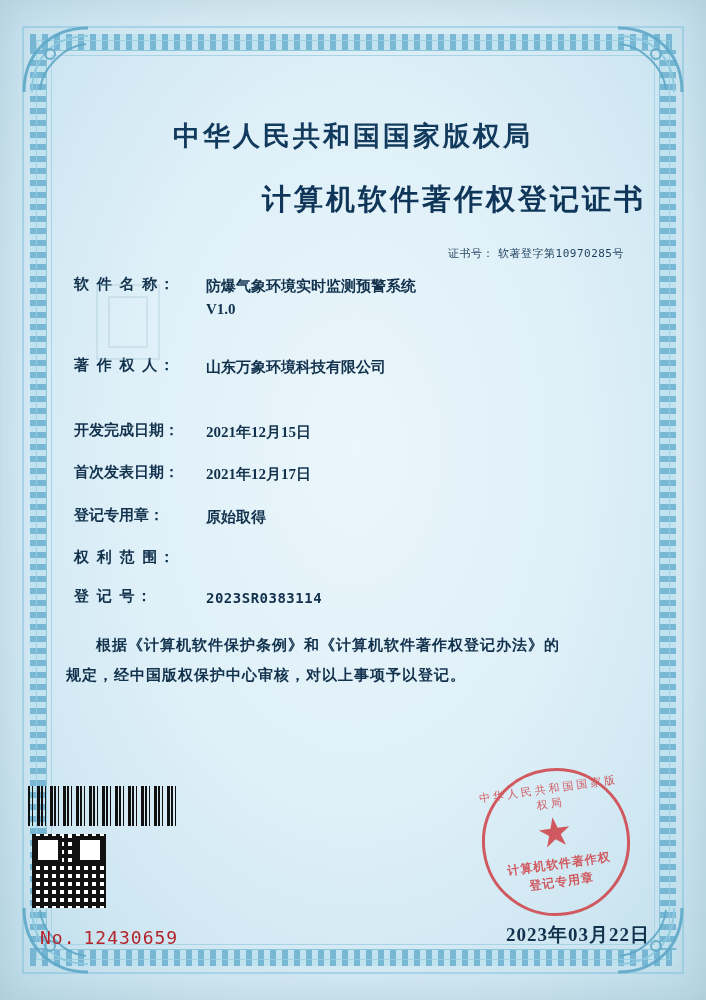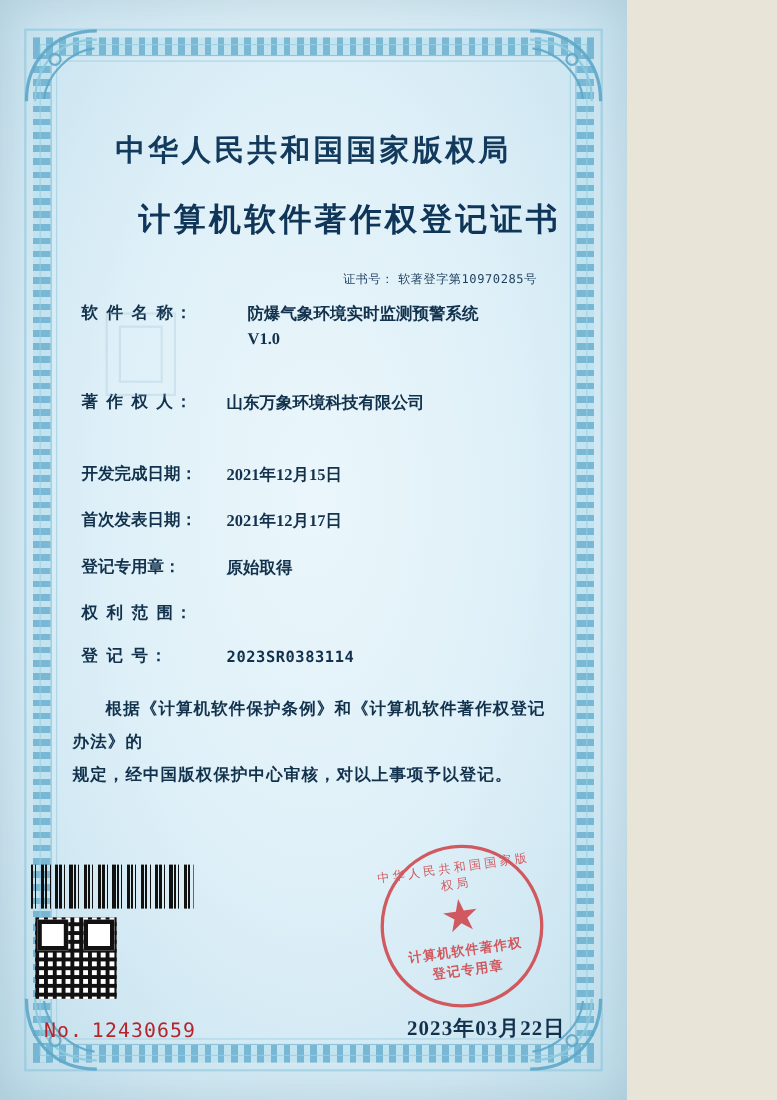--- a/index.html
+++ b/index.html
@@ -4,21 +4,21 @@
 <style>
   html,body{margin:0;padding:0;}
   body{
     width:706px;height:1000px;
     font-family:"Liberation Serif", serif;
     background:#e8e4d8;
     overflow:hidden;
   }
   .page{
     position:relative;
-    width:570px;height:1000px;
+    width:706px;height:1000px;
     background:
       radial-gradient(ellipse at 50% 45%, #eaf6fb 0%, #dff0f8 45%, #cfe7f2 75%, #bcdbe9 100%);
     overflow:hidden;
   }
   
   .paper-edge{
     position:absolute;inset:0;
     box-shadow:inset 0 0 40px rgba(140,170,180,.35);
     pointer-events:none;
   }
@@ -107,21 +107,21 @@
     color:#11314c;
   }
   .row .k.tight{letter-spacing:0px;}
   .row .v{
     flex:1;
     font-weight:600;
     color:#11314c;
     line-height:1.5;
   }
   .row .v .mono{font-family:"DejaVu Sans Mono","Liberation Mono",monospace;font-size:14px;letter-spacing:.5px;}
-  .row.tight-gap{margin-bottom:14px;gap:19px;}
+  .row.tight-gap{margin-bottom:14px;}
   .spacer-lg{height:22px;}
 
   .para{
     margin-top:6px;
     font-size:15px;
     line-height:2.0;
     color:#11314c;
     font-weight:600;
     letter-spacing:1px;
     padding:0 6px;

